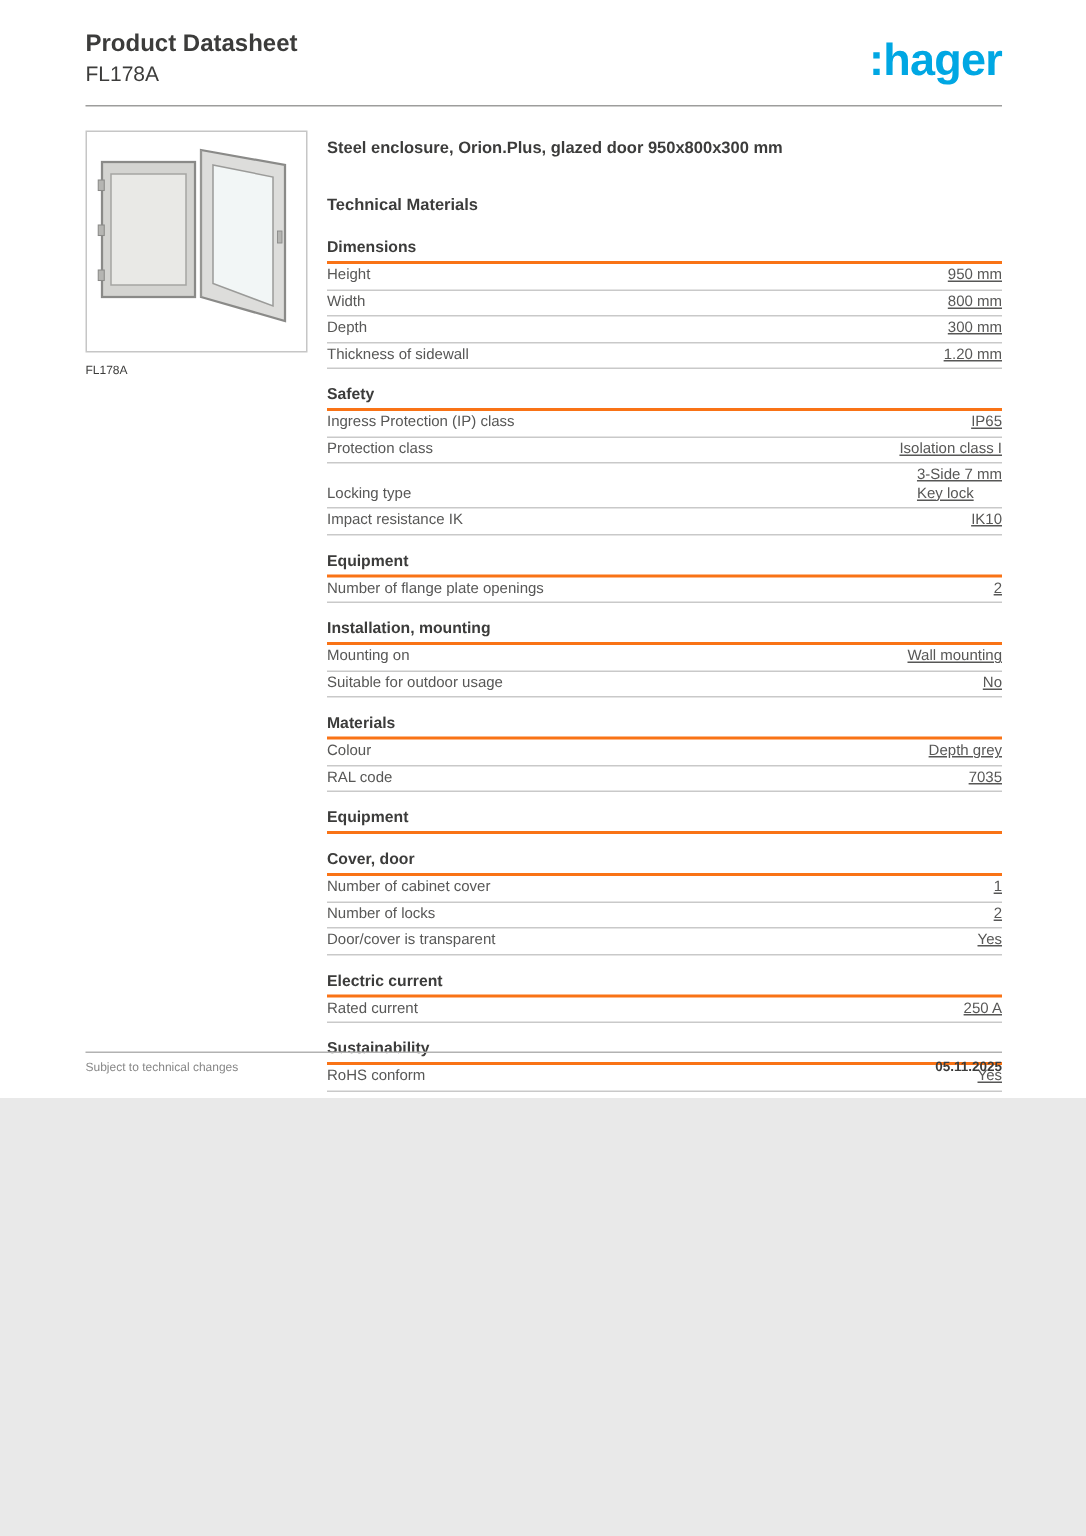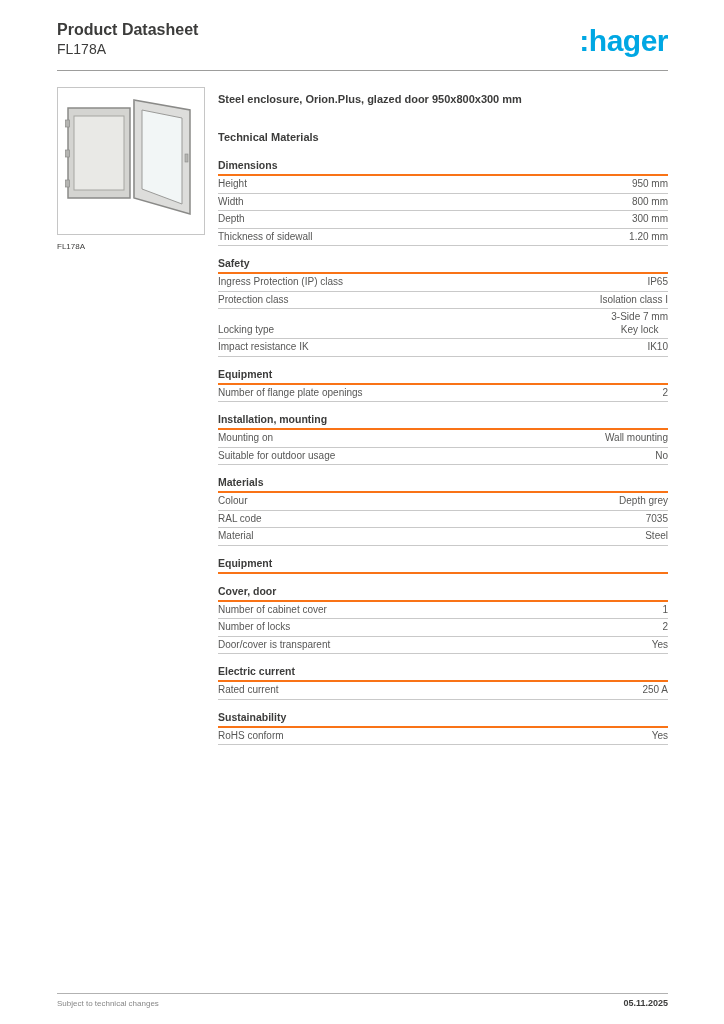--- a/index.html
+++ b/index.html
@@ -1,18 +1,18 @@
 <!DOCTYPE html>
 <html><head>
 <meta charset="utf-8">
 <style>
   html,body{margin:0;padding:0;background:#e9e9e9;}
   .page{
     position:relative;
-    width:724px;height:1024px;
+    width:724px;height:732px;
     margin:0 auto;
     background:#ffffff;
     font-family:"Liberation Sans", sans-serif;
     color:#3c3c3b;
     box-sizing:border-box;
     overflow:hidden;
   }
   .content{
     position:absolute;
     left:57px; right:56px; top:0;
@@ -97,22 +97,23 @@
     justify-content:space-between;
     align-items:flex-end;
     padding:2px 0 2px 0;
     border-bottom:1px solid #c9c9c9;
     font-size:10px;
     color:#575756;
     line-height:1.25;
   }
   .spec-label{text-align:right;}
   .spec-value{
-    text-align:center;
+    text-align:left;
     white-space:pre-line;
+    text-decoration:underline;
   }
   
   .footer{
     position:absolute;
     left:57px; right:56px; bottom:16px;
     border-top:1px solid #b2b2b2;
     padding-top:5px;
   }
   .footer-note{
     text-align:left;
@@ -231,24 +232,20 @@
             <section class="spec-section">
               <div class="spec-title">Materials</div>
               <div class="spec-row">
                 <span class="spec-label">Colour</span>
                 <span class="spec-value">Depth grey</span>
               </div>
               <div class="spec-row">
                 <span class="spec-label">RAL code</span>
                 <span class="spec-value">7035</span>
               </div>
-              <div class="spec-row">
-                <span class="spec-label">Material</span>
-                <span class="spec-value">Steel</span>
-              </div>
             </section>
             <section class="spec-section">
               <div class="spec-title">Equipment</div>
             </section>
             <section class="spec-section">
               <div class="spec-title">Cover, door</div>
               <div class="spec-row">
                 <span class="spec-label">Number of cabinet cover</span>
                 <span class="spec-value">1</span>
               </div>

